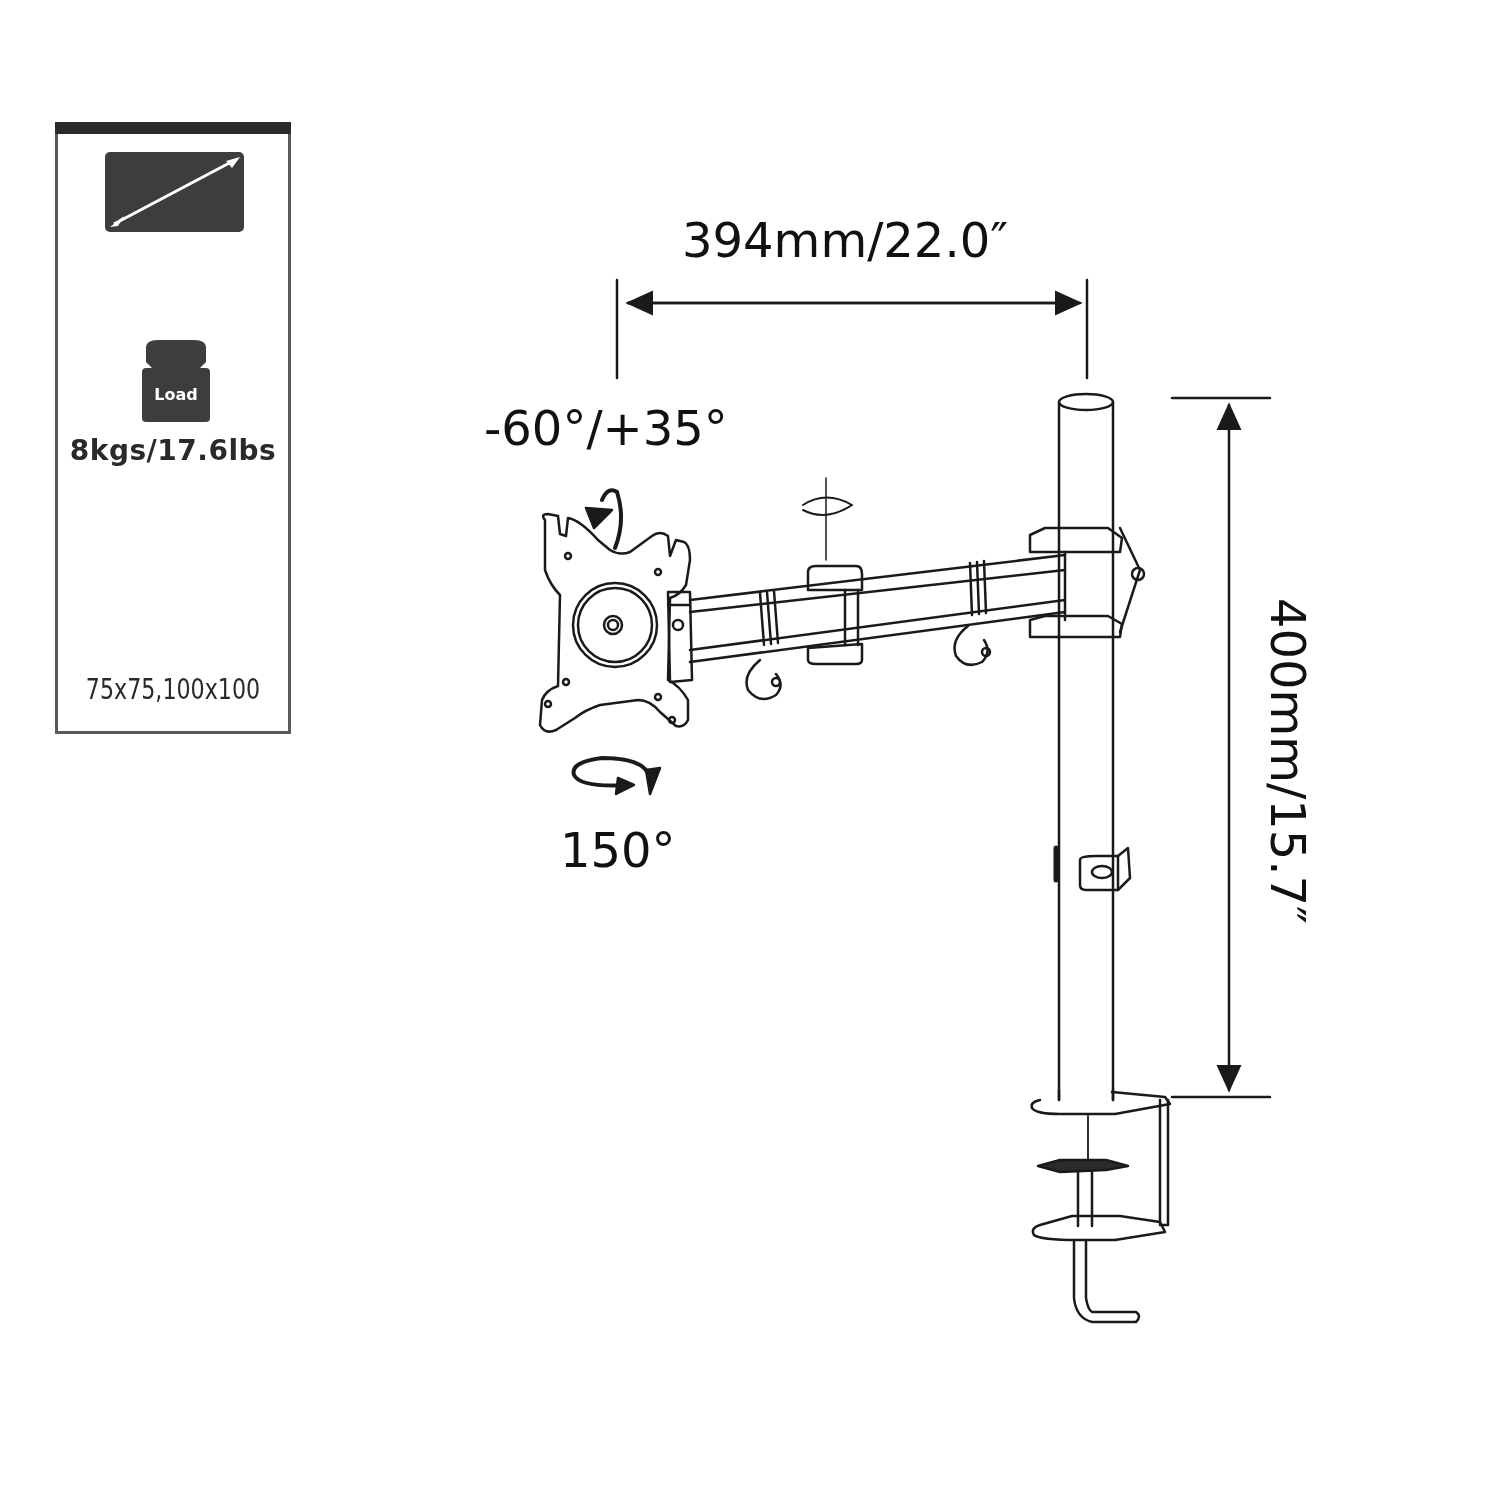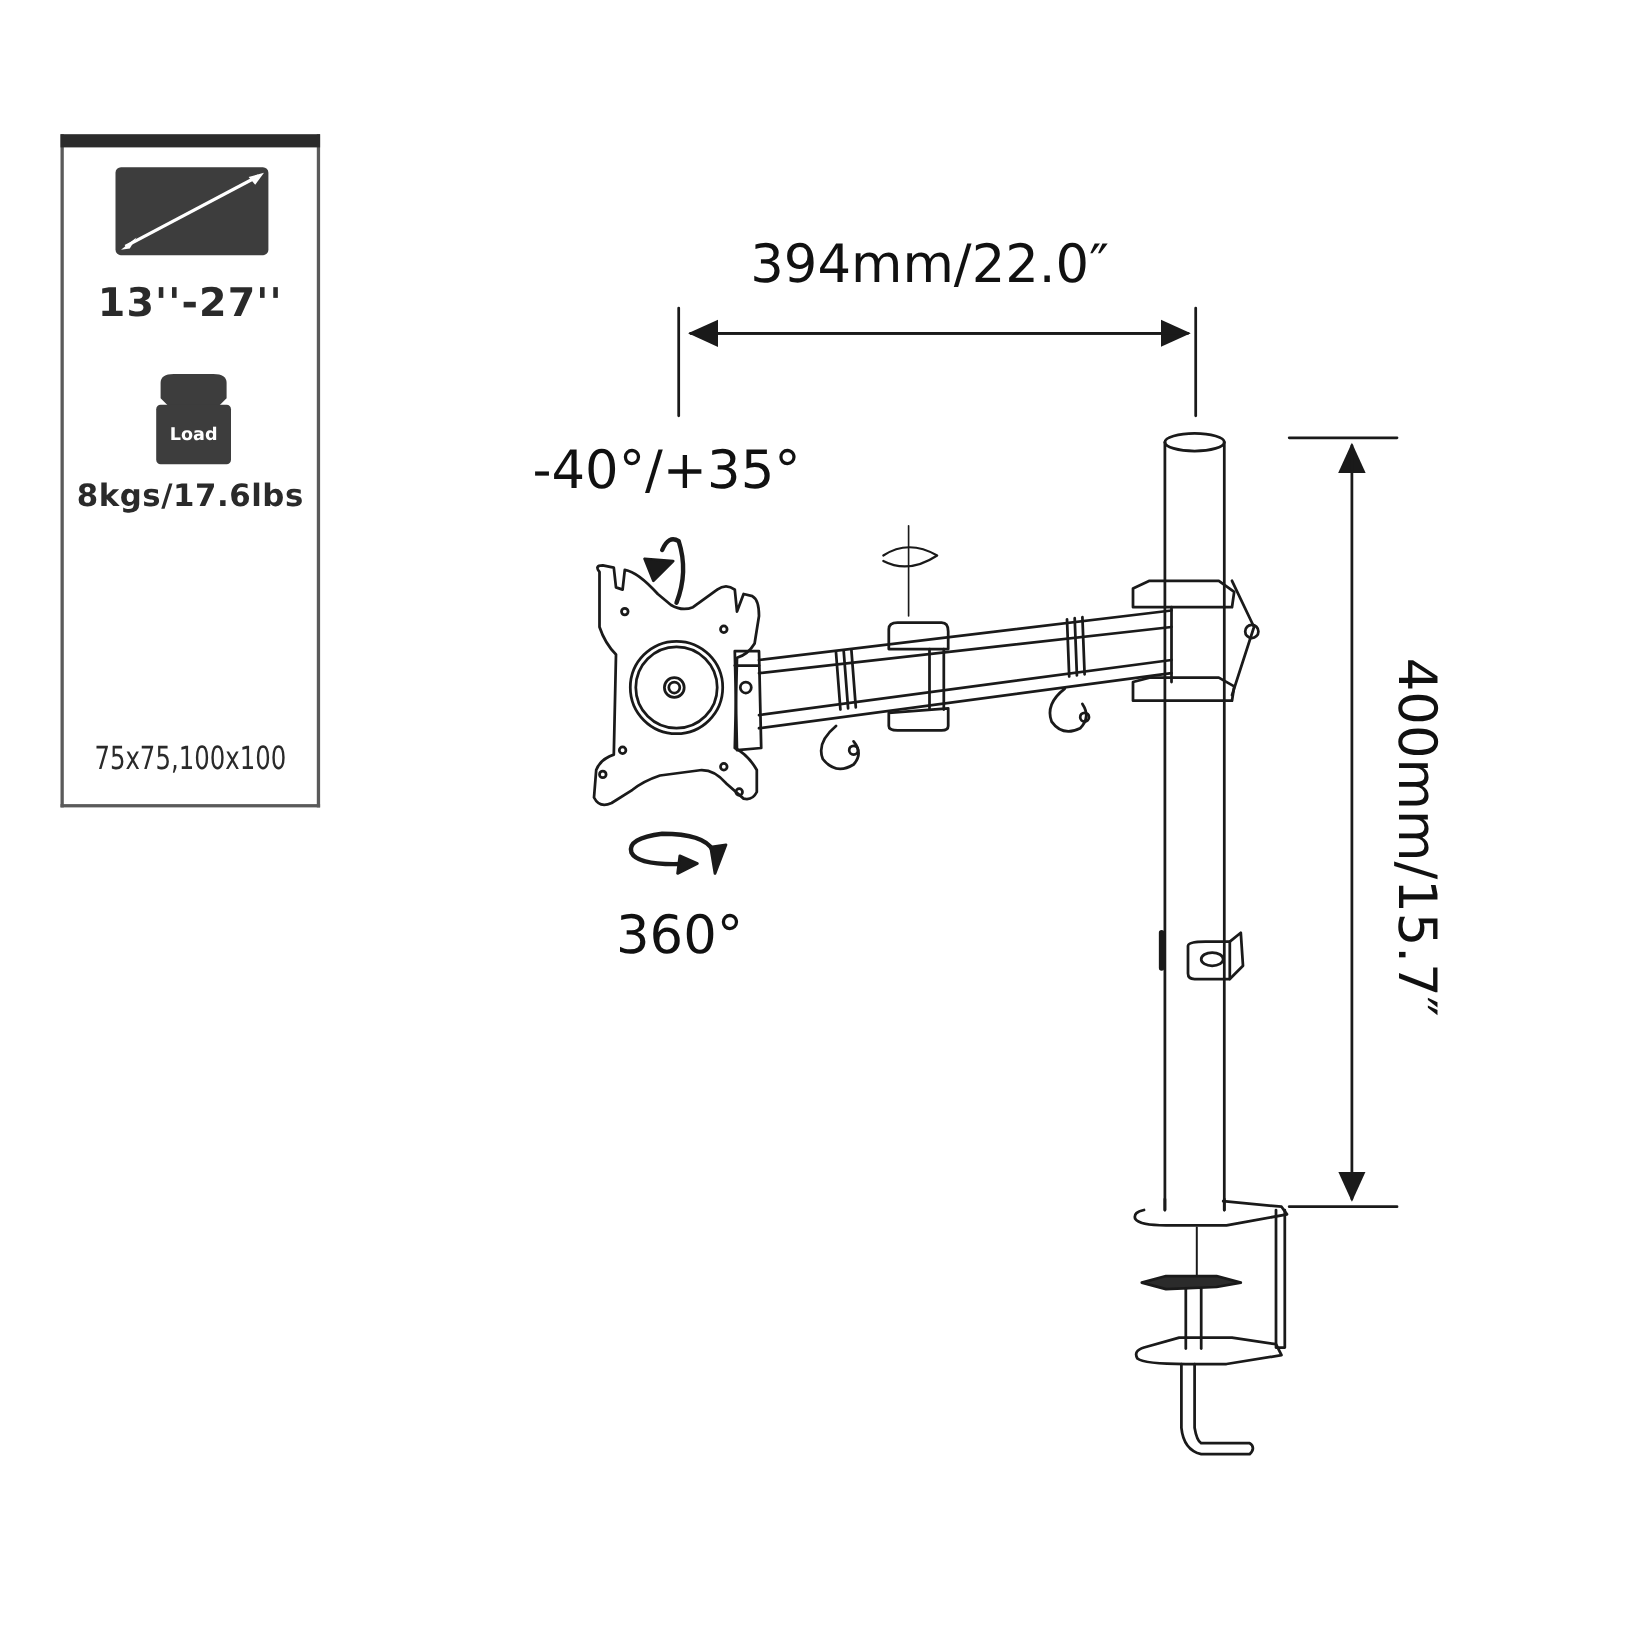--- a/index.html
+++ b/index.html
@@ -25,21 +25,20 @@
   <div class="topbar"></div>
 
   <div class="spec-item" style="top:28px;">
     <svg width="236" height="90" style="position:relative;">
       <rect x="47" y="2" width="139" height="80" rx="5" fill="#3d3d3d"></rect>
       <line x1="56" y1="74" x2="177" y2="10" stroke="#fff" stroke-width="3"></line>
       <polygon points="52,77 66,66 60,76" fill="#fff"></polygon>
       <polygon points="182,7 168,11 174,18" fill="#fff"></polygon>
     </svg>
   </div>
-  <div class="spec-label size-label">13''-27''</div>
 
   <div class="spec-item" style="top:218px;">
     <svg width="236" height="85" style="position:relative;">
       <path d="M88,8 Q88,0 100,0 L136,0 Q148,0 148,8 L148,22 L140,30 L96,30 L88,22 Z" fill="#3d3d3d"></path>
       <rect x="84" y="28" width="68" height="54" rx="4" fill="#3d3d3d"></rect>
       <text x="118" y="60" text-anchor="middle" font-family="DejaVu Sans, sans-serif" font-size="16" font-weight="bold" fill="#fff">Load</text>
     </svg>
   </div>
   <div class="spec-label load-label">8kgs/17.6lbs</div>
 
@@ -160,15 +159,15 @@
       <line x1="1088" y1="1116" x2="1088" y2="1160" stroke-width="1.8"></line>
       <path d="M1038,1166 L1060,1160 L1106,1160 L1128,1166 L1106,1170 L1060,1172 Z" fill="#2b2b2b"></path>
       <line x1="1078" y1="1172" x2="1078" y2="1226"></line>
       <line x1="1092" y1="1172" x2="1092" y2="1226"></line>
       <path d="M1074,1240 L1074,1298 Q1076,1318 1092,1322 L1136,1322 Q1142,1316 1136,1312 L1092,1312 Q1088,1310 1086,1298 L1086,1240"></path>
     </g>
   </g>
 </svg>
 
 <div class="dim-text width-dim">394mm/22.0″</div>
-<div class="dim-text tilt-text">-40°/+35°</div>
-<div class="dim-text rot-text">360°</div>
+<div class="dim-text tilt-text">-60°/+35°</div>
+<div class="dim-text rot-text">150°</div>
 <div class="dim-text height-dim">400mm/15.7″</div>
 
 </body></html>

